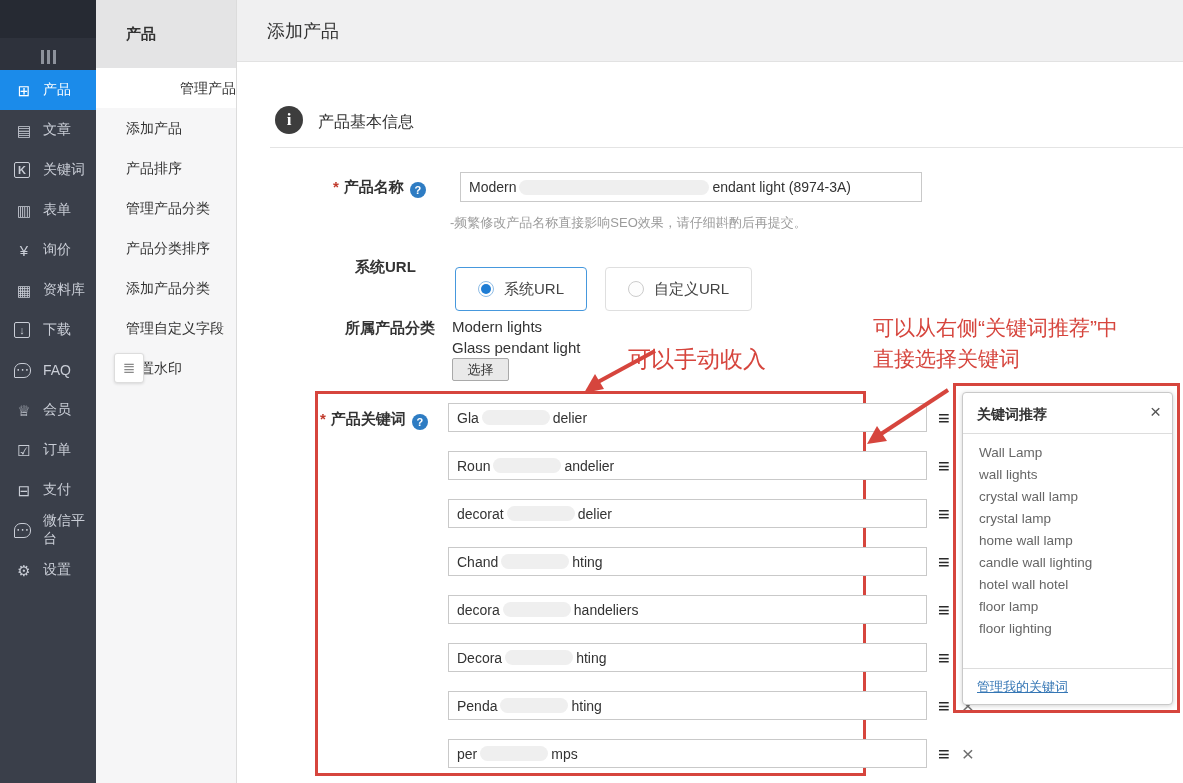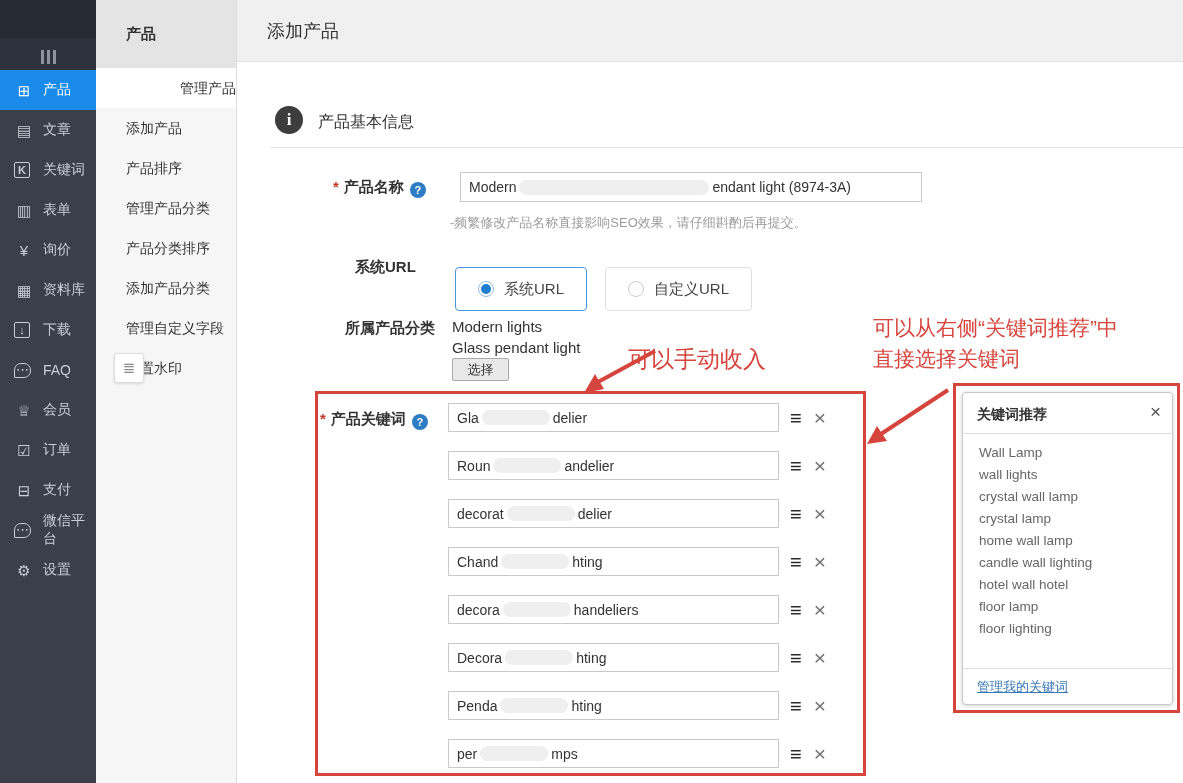--- a/index.html
+++ b/index.html
@@ -70,21 +70,21 @@
 
   .category-values { position:absolute; left:215px; top:316px; font-size:15px; color:#333; line-height:21px; }
   .choose-btn { position:absolute; left:215px; top:358px; width:57px; height:23px; font-size:13px;
                 color:#333; background:#e9e9e9; border:1px solid #a9a9a9; border-radius:2px; cursor:pointer;
                 font-family:inherit; }
 
   .kw-redbox { position:absolute; left:78px; top:391px; width:551px; height:385px;
                border:3px solid #d6453d; pointer-events:none; }
   .kw-rows { position:absolute; left:211px; top:403px; }
   .kw-row { display:flex; align-items:center; margin-bottom:19px; height:29px; }
-  .kw-row .fake-input { width:331px; height:29px; }
+  .kw-row .fake-input { width:479px; height:29px; }
   .drag-handle { margin-left:11px; font-size:20px; font-weight:bold; color:#2b2b2b; cursor:grab; line-height:1; }
   .kw-close { margin-left:12px; font-size:21px; color:#6f6f6f; cursor:pointer; line-height:1; }
 
   .annot { position:absolute; color:#d6453d; white-space:nowrap; }
   .annot-1 { left:391px; top:344px; font-size:23px; }
   .annot-2 { left:636px; top:312px; font-size:21px; line-height:31px; }
 
   
   .panel-redbox { position:absolute; left:953px; top:383px; width:227px; height:330px;
                   border:3px solid #d6453d; pointer-events:none; }

